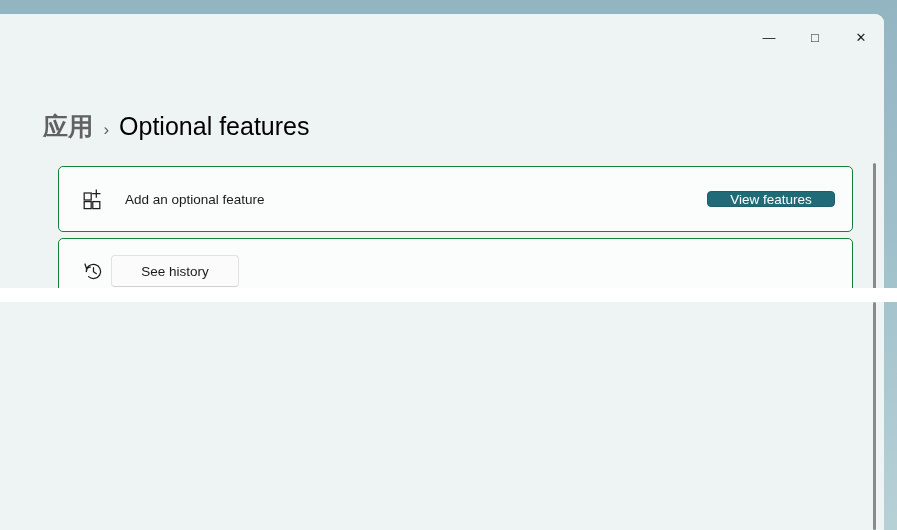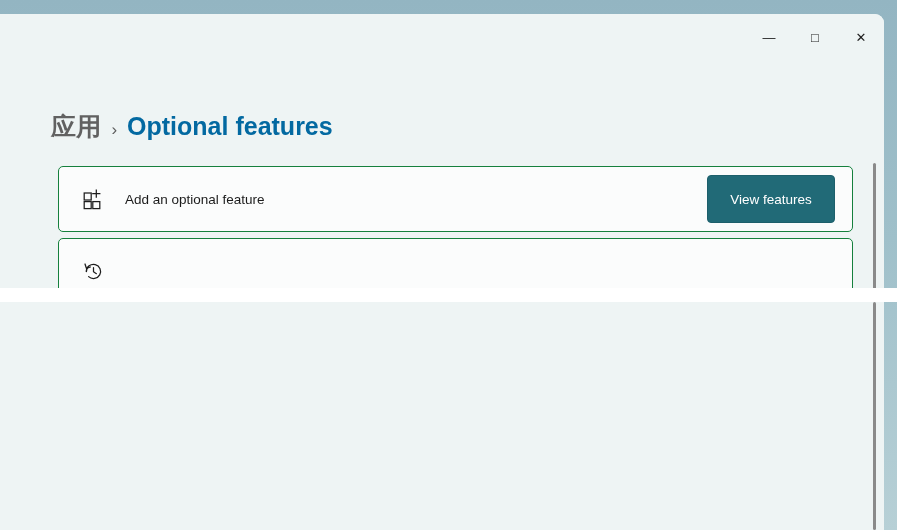--- a/index.html
+++ b/index.html
@@ -37,21 +37,21 @@
 
   
   .breadcrumb{
     position:absolute;display:flex;align-items:baseline;gap:10px;
     white-space:nowrap;
   }
   .bc-parent{
     color:#616161;font-weight:600;letter-spacing:.2px;
   }
   .bc-sep{color:#5d5d5d;font-weight:400;}
-  .bc-current{color:#0369a1;font-weight:700;text-align:right;}
+  .bc-current{color:#000000;font-weight:400;text-align:right;}
 
   
   .card{
     position:absolute;background:#fbfcfc;border:1px solid #15803d;
     border-radius:5px;box-sizing:border-box;
   }
   .card-inner{
     position:absolute;left:0;top:0;right:0;bottom:0;
     display:flex;align-items:center;
   }
@@ -107,51 +107,52 @@
       </div>
       <div class="cap-btn">
         <span class="cap-glyph">□</span>
       </div>
       <div class="cap-btn close">
         <span class="cap-glyph">✕</span>
       </div>
     </div>
   </div>
 
-  <div class="breadcrumb" style="left:51px;top:96px;font-size:25px;">
+  <div class="breadcrumb" style="left:43px;top:96px;font-size:25px;">
     <span class="bc-parent cjk">应用</span>
     <span class="bc-sep" style="font-size:17px;">›</span>
     <span class="bc-current">Optional features</span>
   </div>
 
   <div class="card" style="left:58px;top:152px;width:795px;height:66px;">
     <div class="card-inner" style="padding:0 17px 0 16px;">
       <span class="card-icon" style="width:36px;height:36px;">
         <svg width="21" height="21" viewBox="0 0 21 21" fill="none">
           <rect x="1.2" y="4.0" width="7.0" height="7.0" stroke="#1d1d1d" stroke-width="1.25"></rect>
           <rect x="1.2" y="12.6" width="7.0" height="7.0" stroke="#1d1d1d" stroke-width="1.25"></rect>
           <rect x="9.8" y="12.6" width="7.0" height="7.0" stroke="#1d1d1d" stroke-width="1.25"></rect>
           <path d="M13.3 1.0 V8.0 M9.8 4.5 H16.8" stroke="#1d1d1d" stroke-width="1.25" stroke-linecap="square"></path>
         </svg>
       </span>
       <span class="card-label" style="margin-left:14px;font-size:13.5px;">Add an optional feature</span>
-      <div class="btn btn-accent" style="width:128px;height:48px;font-size:13.5px;">View features</div>
+      <div class="btn btn-accent" style="width:128px;height:16px;font-size:13.5px;">View features</div>
     </div>
   </div>
 
   <div class="card" style="left:58px;top:224px;width:795px;height:66px;">
     <div class="card-inner" style="padding:0 17px 0 16px;">
       <span class="card-icon" style="width:36px;height:36px;">
         <svg width="21" height="21" viewBox="0 0 21 21" fill="none">
           <path d="M3.4 10.5 a7.1 7.1 0 1 1 2.2 5.1" stroke="#1d1d1d" stroke-width="1.25" stroke-linecap="round"></path>
           <path d="M3.4 10.5 a7.1 7.1 0 0 1 2.2 -5.1" stroke="#1d1d1d" stroke-width="1.25" stroke-linecap="round"></path>
           <path d="M2.0 3.0 L3.4 7.3 L7.4 6.0" stroke="#1d1d1d" stroke-width="1.25" stroke-linecap="round" stroke-linejoin="round"></path>
           <path d="M10.5 6.7 V10.8 L13.4 12.7" stroke="#1d1d1d" stroke-width="1.25" stroke-linecap="round" stroke-linejoin="round"></path>
         </svg>
       </span>
+      <div class="btn btn-default" style="width:128px;height:32px;font-size:13.5px;">See history</div>
     </div>
   </div>
 
   <div class="scrollbar-track" style="left:869px;top:46px;width:12px;height:228px;">
     <div class="scrollbar-thumb" style="left:4px;top:103px;height:138px;"></div>
   </div>
 </div>
 
 <div class="window-gap"></div>
 

